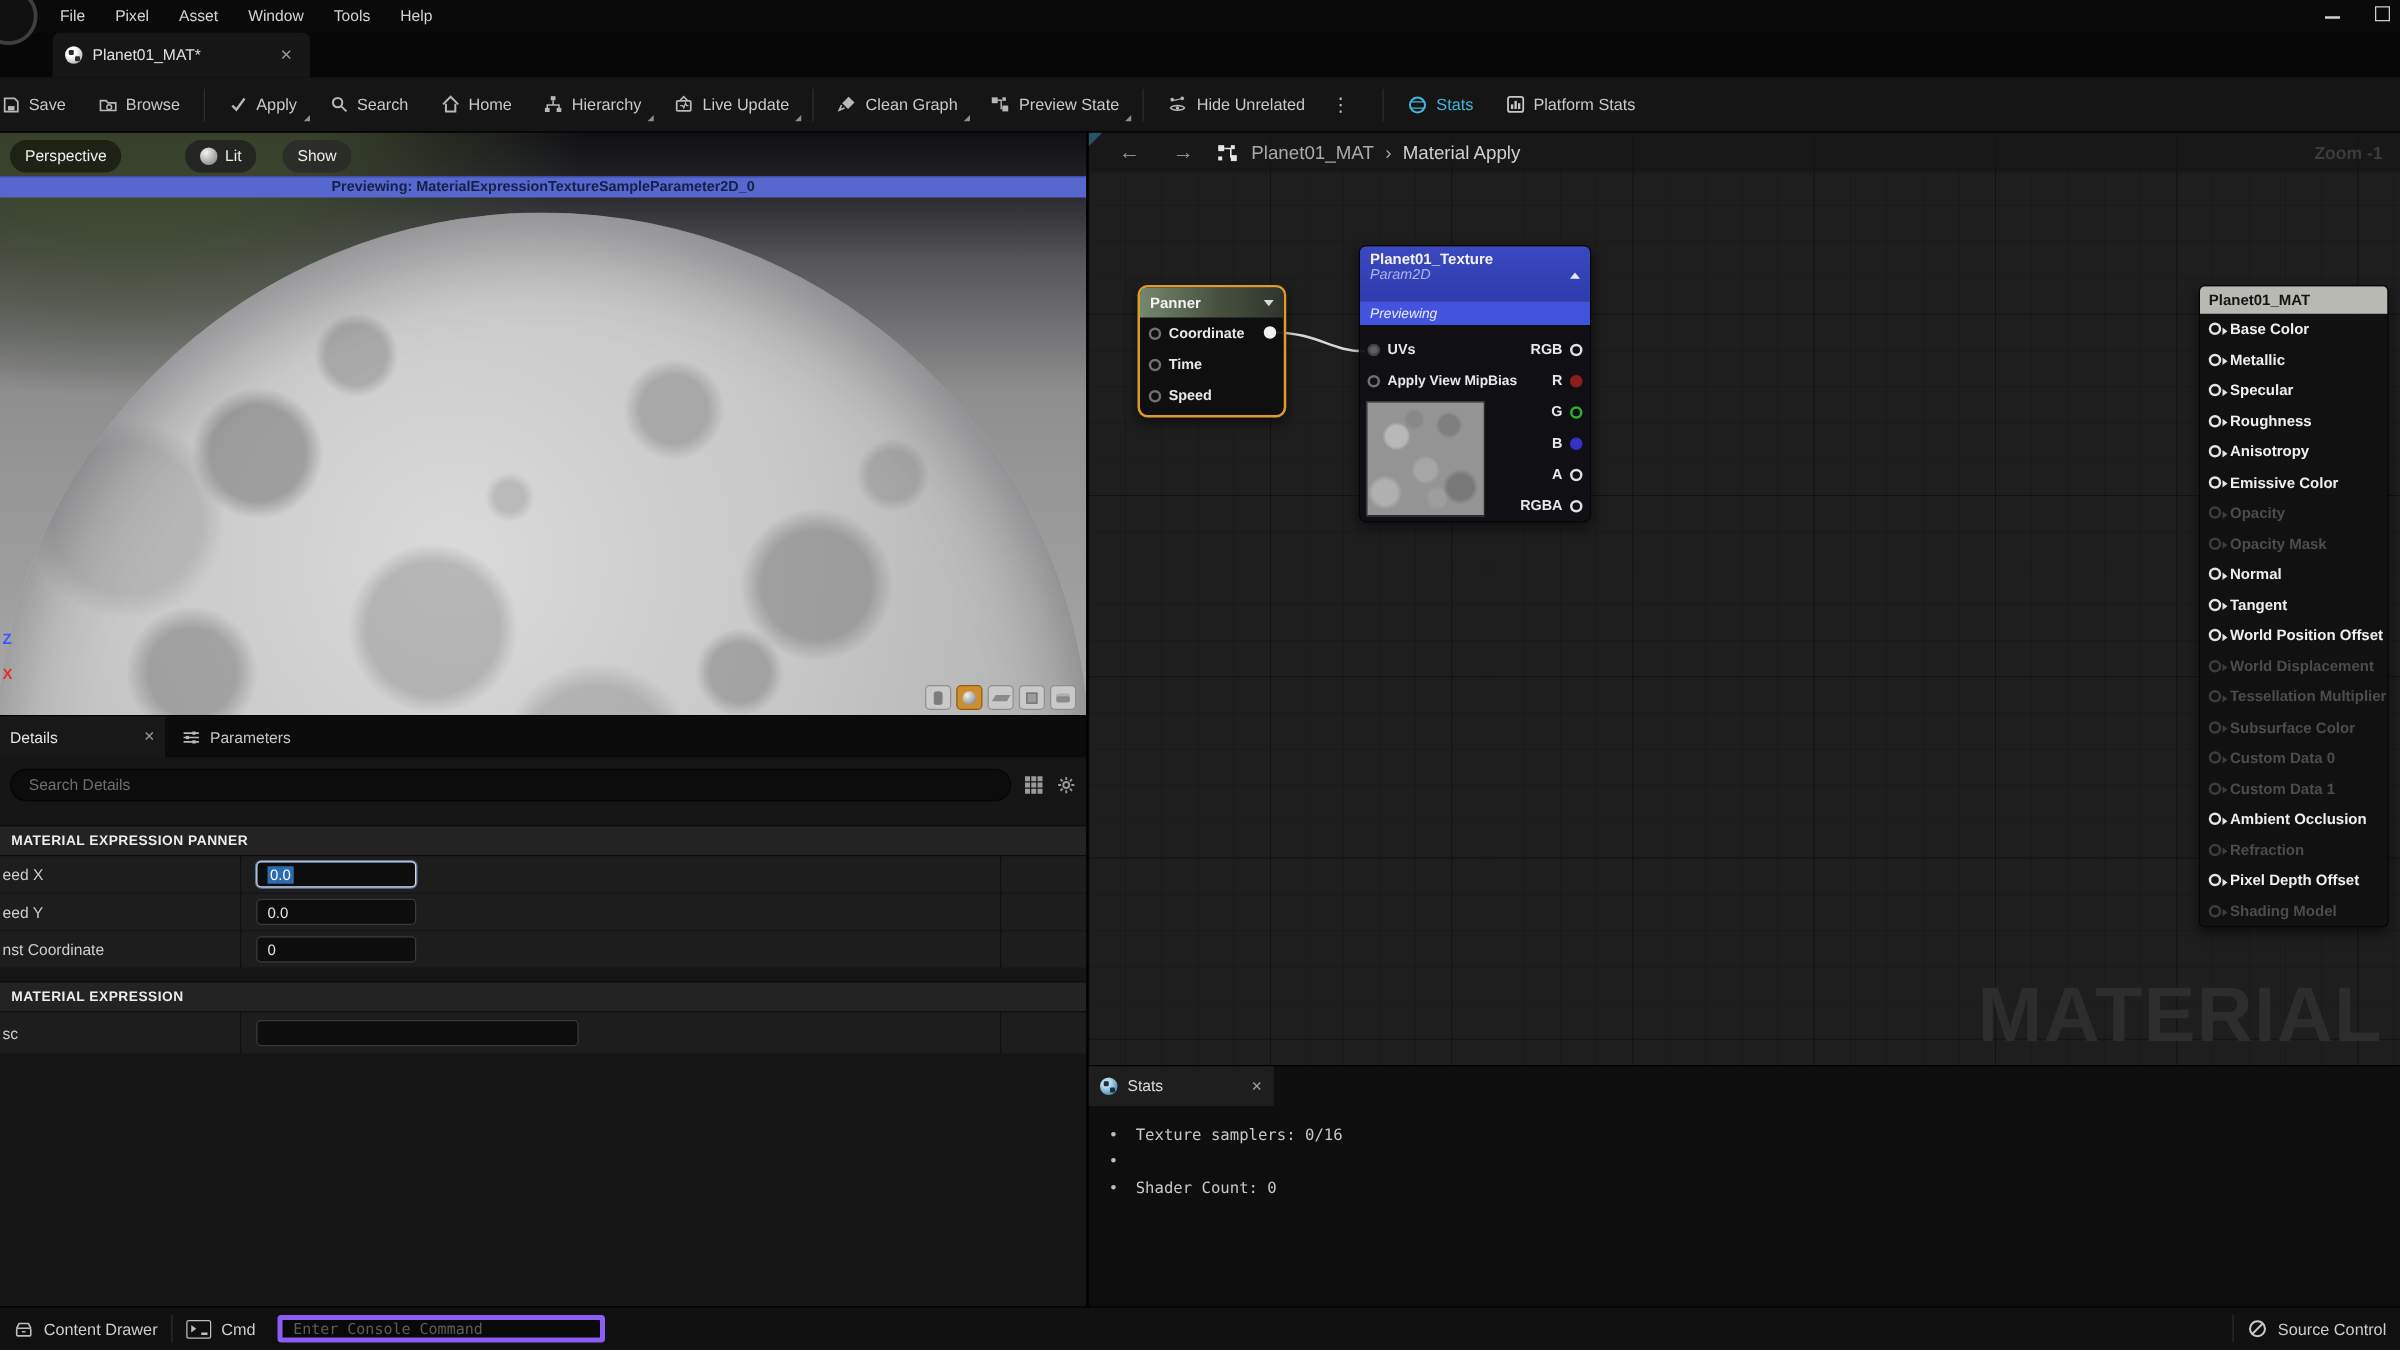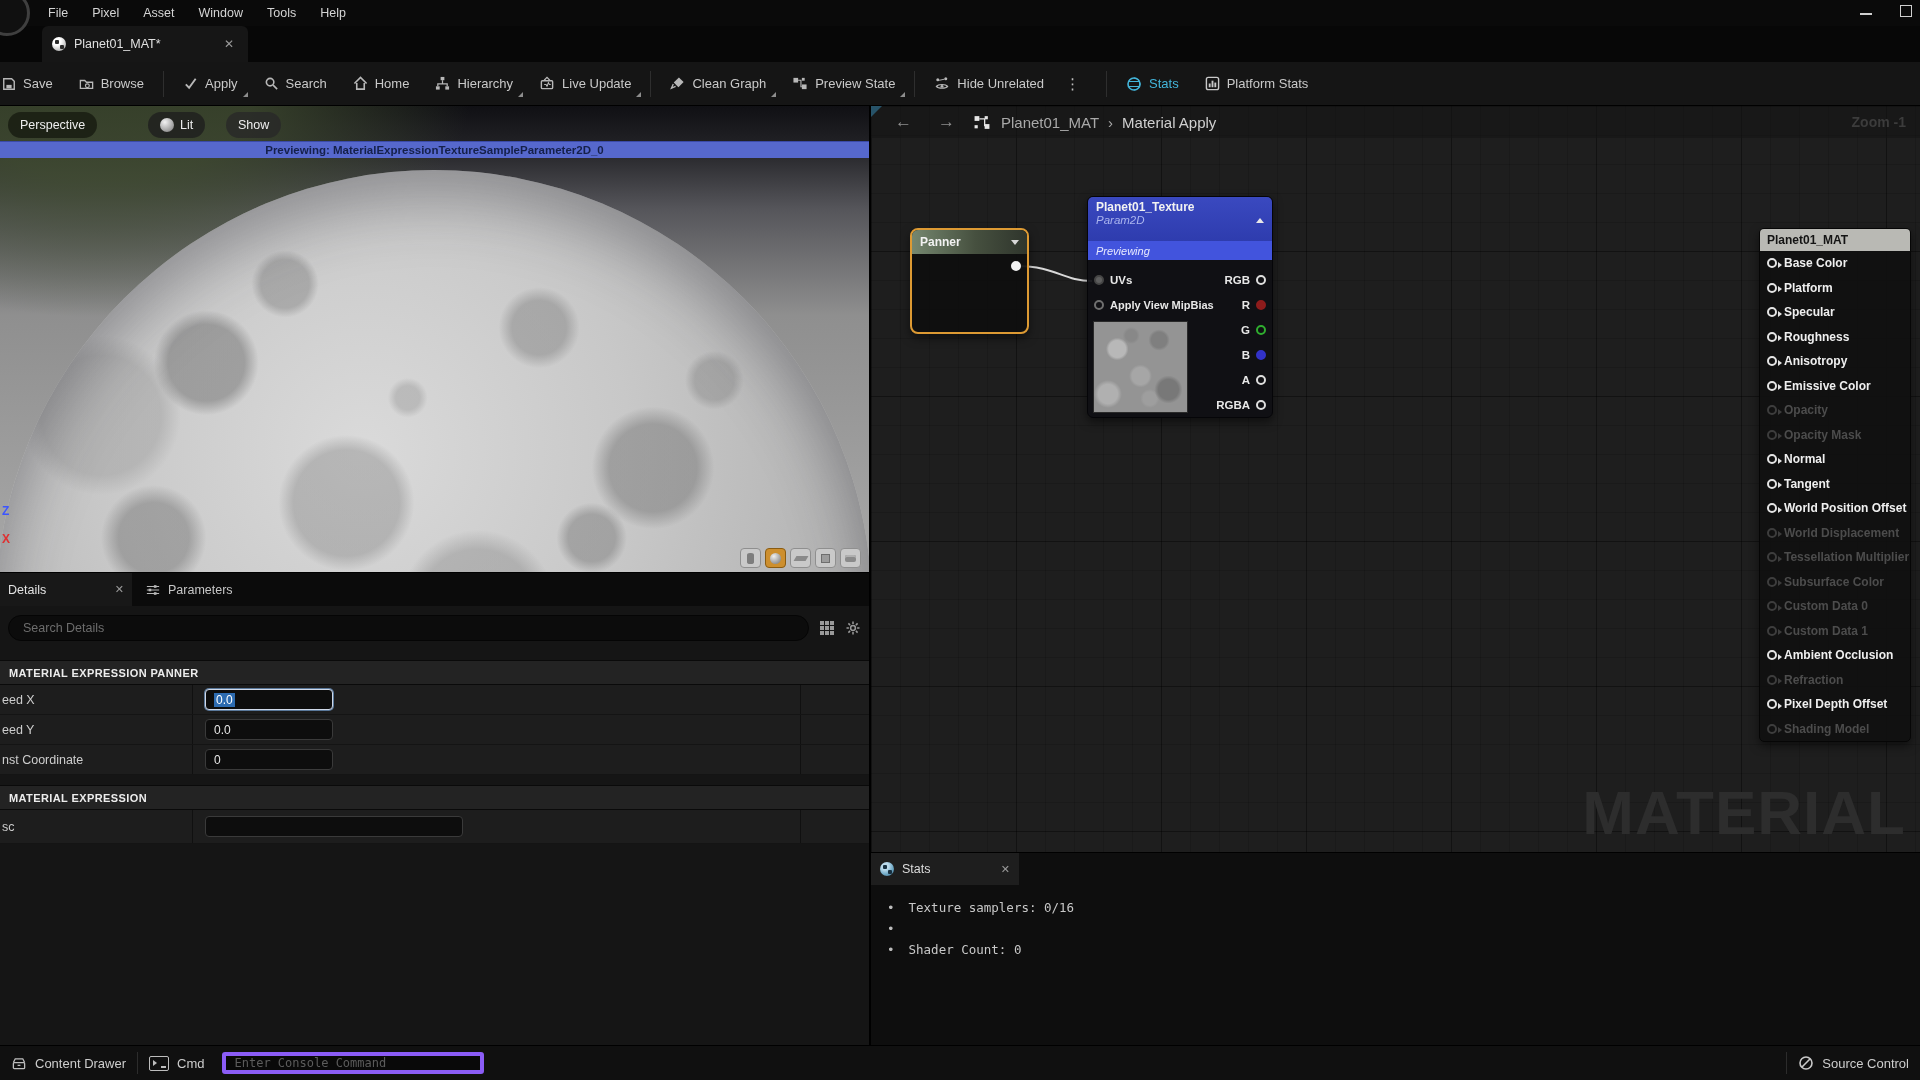--- a/index.html
+++ b/index.html
@@ -436,20 +436,37 @@
 
   <svg class="abs" style="left:0;top:0;" width="1051" height="746">
     <path d="M146,160 C185,160 192,175 221,175" fill="none" stroke="#d8d8d8" stroke-width="2"></path>
   </svg>
 
   <div id="pannernode">
     <div class="hdr">
       <span>Panner</span>
       <span class="chev"></span>
     </div>
+    <div>
+
+        <div class="prow">
+          <span class="pin hollow"></span>
+          <span>Coordinate</span>
+        </div>
+
+        <div class="prow">
+          <span class="pin hollow"></span>
+          <span>Time</span>
+        </div>
+
+        <div class="prow">
+          <span class="pin hollow"></span>
+          <span>Speed</span>
+        </div>
+      </div>
     <span id="panner-out" class="pin whitedot"></span>
   </div>
 
   <div id="texnode">
     <div class="hdr">
       <div class="t1">Planet01_Texture</div>
       <div class="t2">
         <span>Param2D</span>
         <span class="chev"></span>
       </div>
@@ -500,21 +517,21 @@
     <div class="hdr">Planet01_MAT</div>
     <div>
 
         <div class="rpin-row on">
           <span class="pin"></span>
           <span>Base Color</span>
         </div>
 
         <div class="rpin-row on">
           <span class="pin"></span>
-          <span>Platform</span>
+          <span>Metallic</span>
         </div>
 
         <div class="rpin-row on">
           <span class="pin"></span>
           <span>Specular</span>
         </div>
 
         <div class="rpin-row on">
           <span class="pin"></span>
           <span>Roughness</span>

